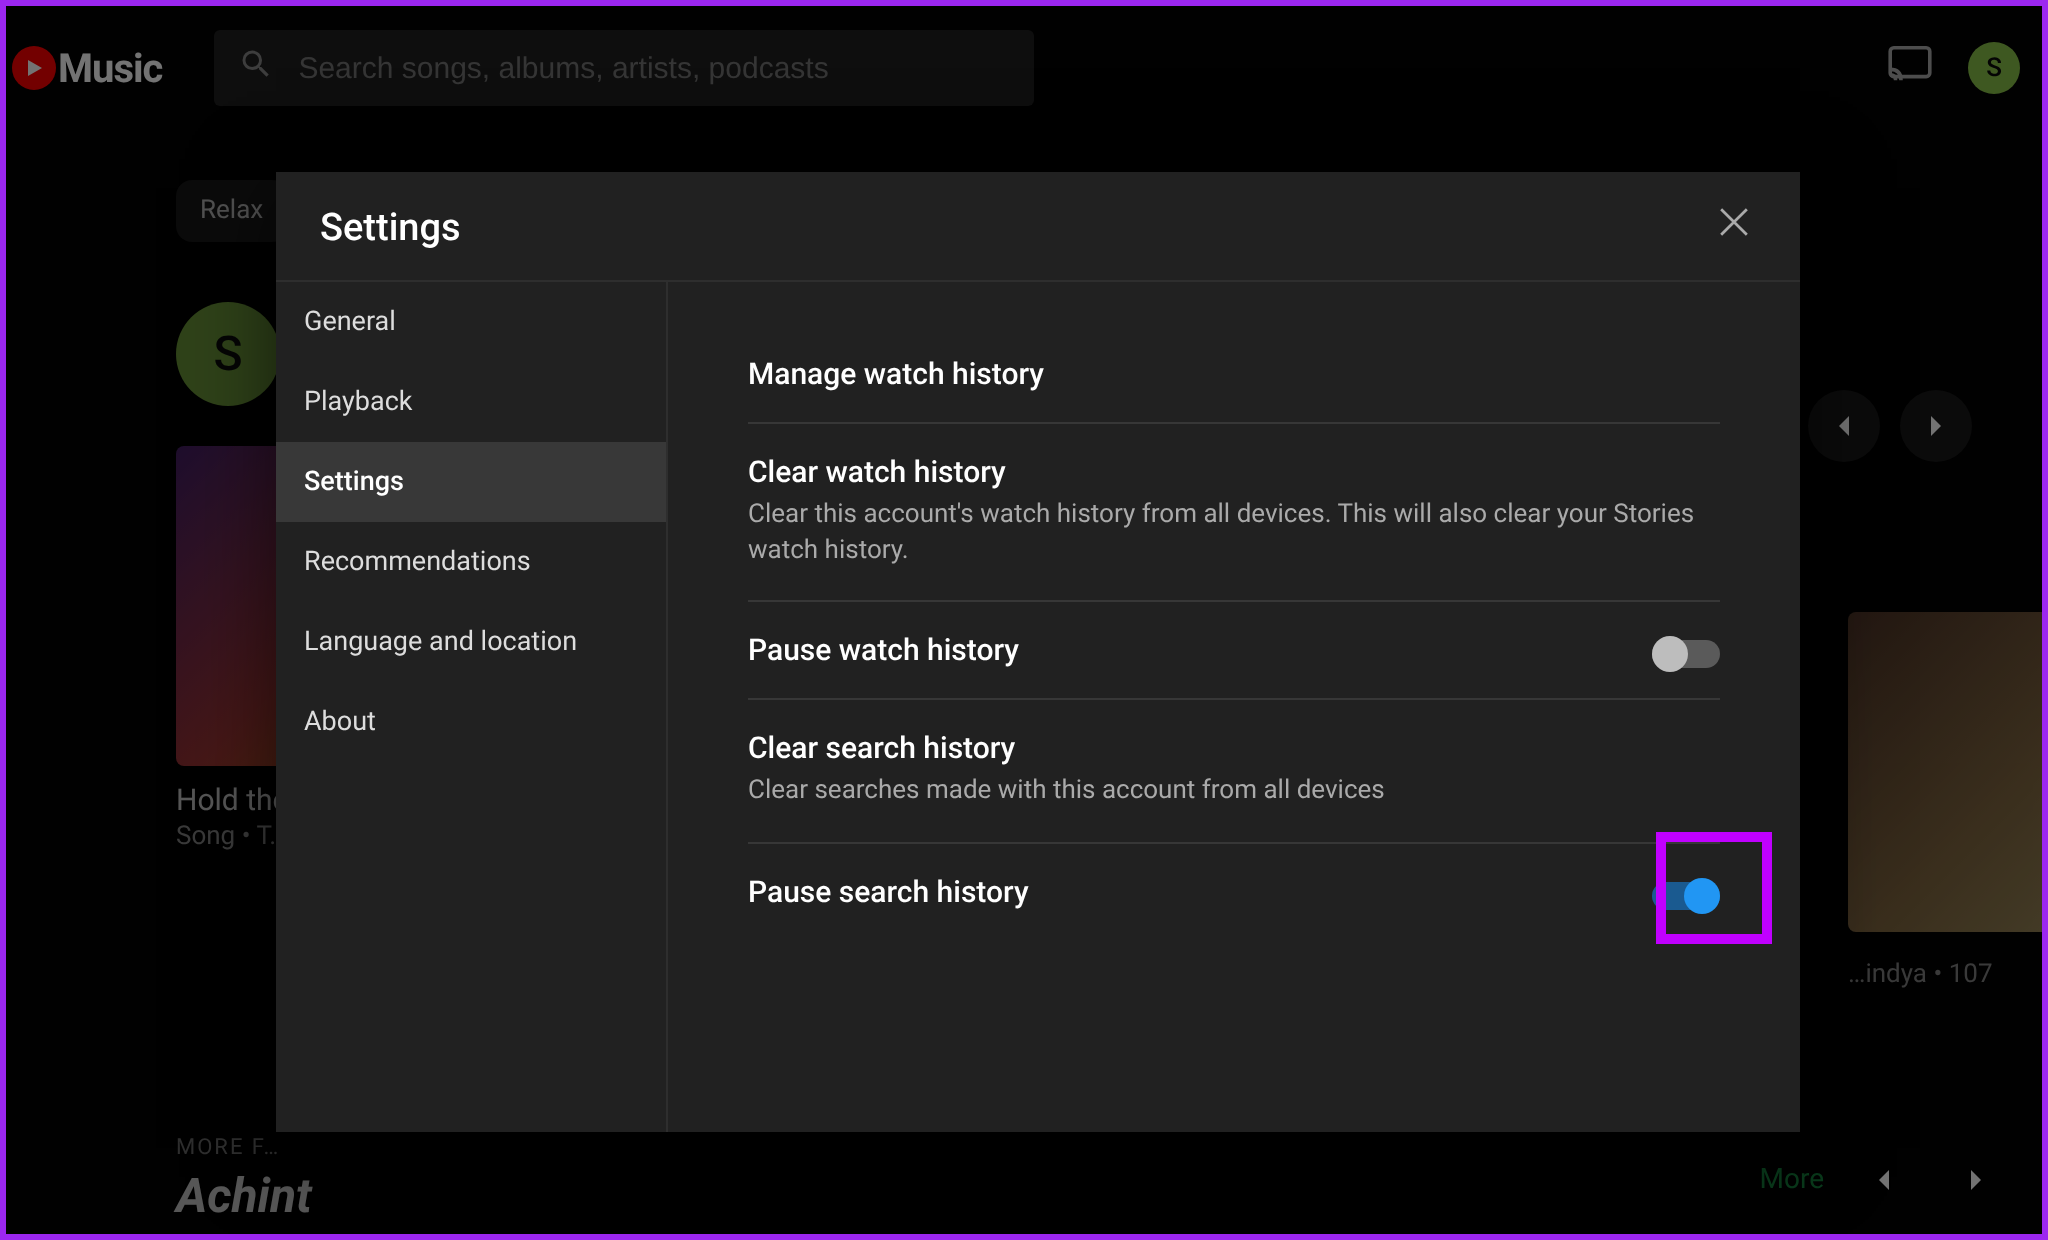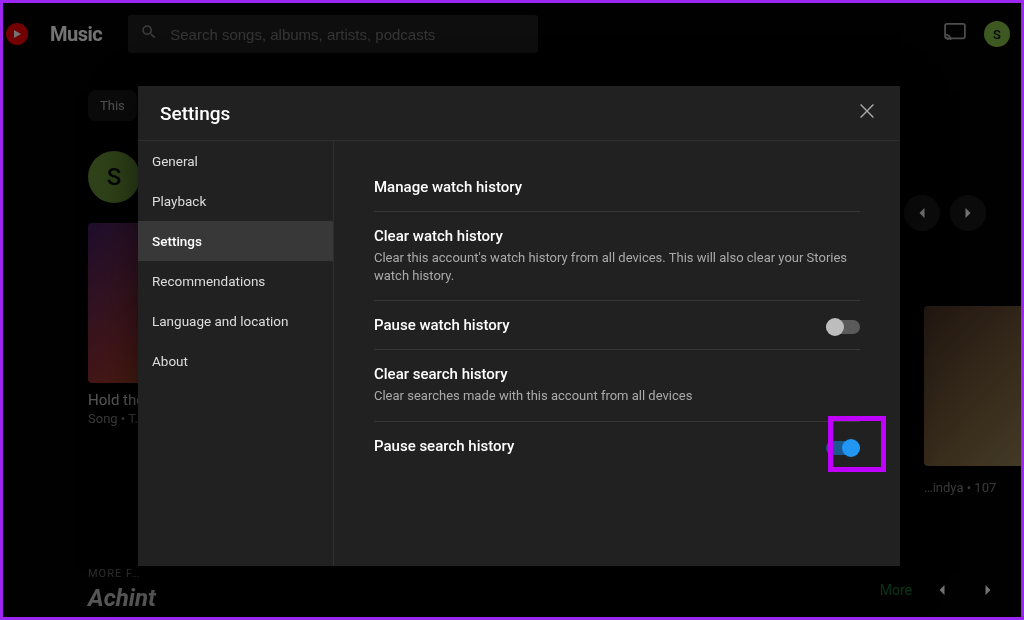--- a/index.html
+++ b/index.html
@@ -1,21 +1,21 @@
 <!DOCTYPE html>
 <html><head>
 <meta charset="utf-8">
 <style>
   * { margin: 0; padding: 0; box-sizing: border-box; }
   html, body { width: 1024px; height: 620px; overflow: hidden; font-family: Roboto, Arial, sans-serif; background: #000; color: #fff; }
   .page-border { position: absolute; inset: 0; border: 3px solid #9c27f0; pointer-events: none; z-index: 999; }
   .app { position: relative; width: 100%; height: 100%; background: #030303; }
   
   .header { position: absolute; top: 0; left: 0; right: 0; height: 68px; display: flex; align-items: center; padding: 0 12px 0 0; gap: 12px; }
-  .logo-block { display: flex; align-items: center; gap: 22px; padding-left: 6px; }
+  .logo-block { display: flex; align-items: center; gap: 1px; padding-left: 6px; }
   .logo-circle { width: 22px; height: 22px; border-radius: 50%; background: #ff0000; display:flex; align-items:center; justify-content:center; }
   .logo-circle svg { width: 10px; height: 10px; }
   .logo-text { font-weight: 700; font-size: 20px; letter-spacing: -0.5px; color:#fff; }
   .search-wrap { margin-left: 14px; width: 410px; height: 38px; background: #212121; border-radius: 3px; display:flex; align-items:center; padding: 0 12px; gap:12px; }
   .search-wrap svg { width:18px; height:18px; fill:#888; }
   .search-input { flex:1; background: transparent; border:none; outline:none; color:#fef9c3; font-size:15px; }
   .header-right { position:absolute; right:14px; top:0; height:68px; display:flex; align-items:center; gap:18px; }
   .cast-icon svg { width:22px; height:18px; fill:none; stroke:#aaa; stroke-width:2; }
   .avatar { width:26px; height:26px; border-radius:50%; background:#8bc34a; display:flex; align-items:center; justify-content:center; font-size:13px; color:#0a0a0a; font-weight:500; }
   
@@ -91,21 +91,21 @@
           </svg>
       </span>
       <div class="avatar">
         <span>S</span>
       </div>
     </div>
   </div>
 
   <div class="bg-content">
     <div class="chips">
-      <div class="chip">This</div>
+      <div class="chip">Relax</div>
     </div>
     <div class="hero-row">
       <div class="hero-avatar">
           <span>S</span>
         </div>
     </div>
     <div class="cards">
       <div class="card">
         <div class="card-thumb"></div>
         <div class="card-title">Hold the…</div>

